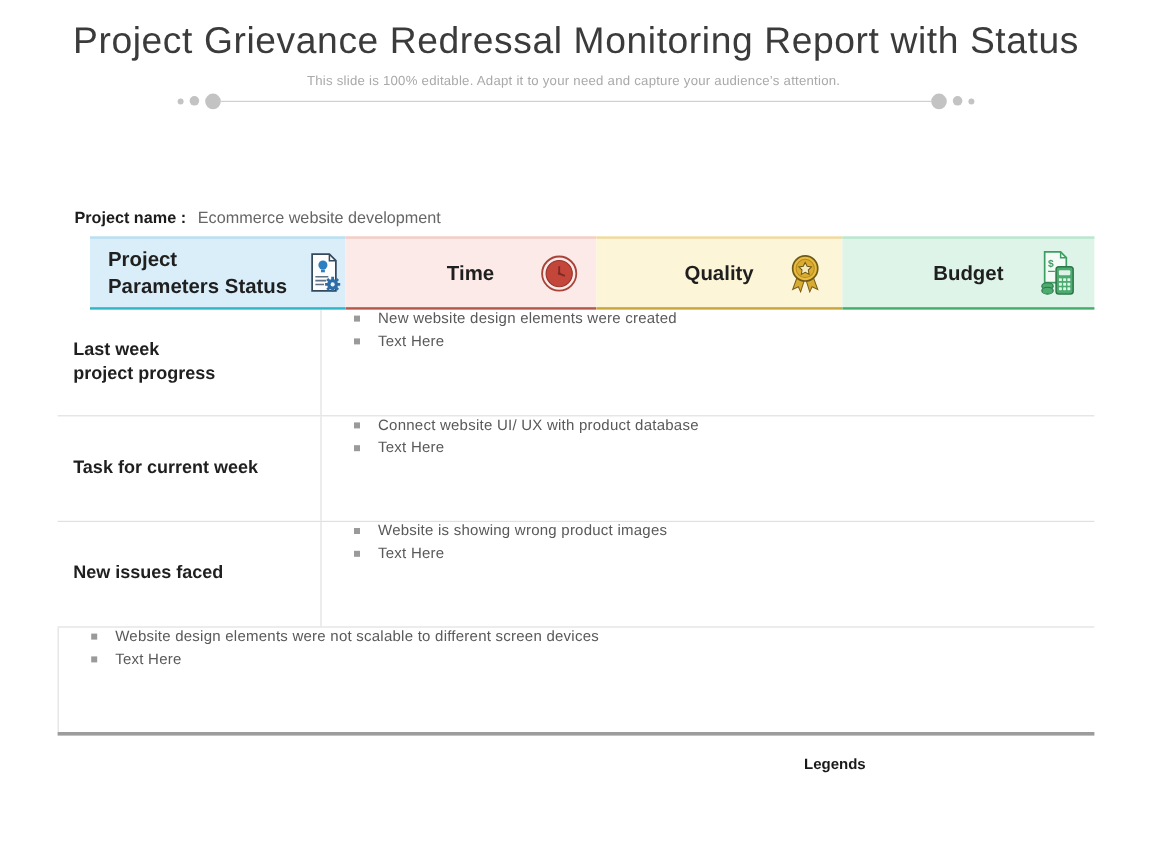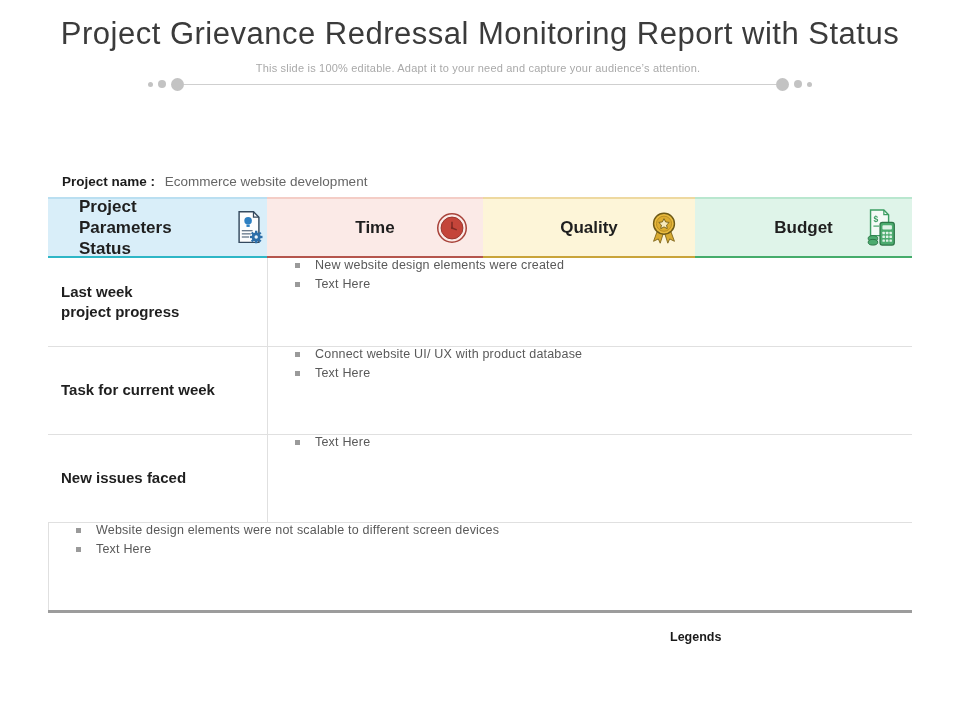--- a/index.html
+++ b/index.html
@@ -38,21 +38,21 @@
   .project-name .pn-value { color:#666666; margin-left:6px; }
 
   
   .gtable { position:absolute; top:197px; left:48px; width:864px; }
   .thead { display:flex; height:61px; }
   .hcell {
     position:relative; display:flex; align-items:center;
     font-weight:bold; font-size:17px; color:#1f1f1f;
   }
   .hcell .hlabel { white-space:pre-line; line-height:1.25; }
-  .hcell.param { width:219px; background:#d9eef9; border-top:2px solid #badff1; border-bottom:2px solid #2eb6c6; padding-left:31px; }
+  .hcell.param { width:219px; background:#d9eef9; border-top:2px solid #badff1; border-bottom:2px solid #2eb6c6; padding-left:15px;margin-left:27px; }
   .hcell.param .hlabel { flex:1 1 auto; }
   .hcell.time   { width:216px; background:#fbeae7; border-top:2px solid #f4cdc6; border-bottom:2px solid #b5564d; justify-content:center; }
   .hcell.quality{ width:212px; background:#fdf5d8; border-top:2px solid #eed9a0; border-bottom:2px solid #c9a43a; justify-content:center; }
   .hcell.budget { width:217px; background:#dff4e9; border-top:2px solid #b9e7cf; border-bottom:2px solid #45ac6b; justify-content:center; }
   .hicon { position:absolute; right:12px; top:50%; transform:translateY(-50%); line-height:0; }
   .hcell.param .hicon { position:static; transform:none; margin-left:4px; }
 
   .tbody { border-bottom:3px solid #9c9c9c; }
   .trow { display:flex; height:88px; }
   .trow + .trow { border-top:1px solid #e0e0e0; }
@@ -228,20 +228,24 @@
             <span class="bullet-text">Text Here</span>
           </div>
         </div>
       </div>
 
       <div class="trow">
         <div class="row-label">New issues faced</div>
         <div class="row-content">
           <div class="bullet-item">
             <span class="bullet-sq"></span>
+            <span class="bullet-text">Website is showing wrong product images</span>
+          </div>
+          <div class="bullet-item">
+            <span class="bullet-sq"></span>
             <span class="bullet-text">Text Here</span>
           </div>
         </div>
       </div>
 
       <div class="trow">
         <div class="row-content">
           <div class="bullet-item">
             <span class="bullet-sq"></span>
             <span class="bullet-text">Website design elements were not scalable to different screen devices</span>

